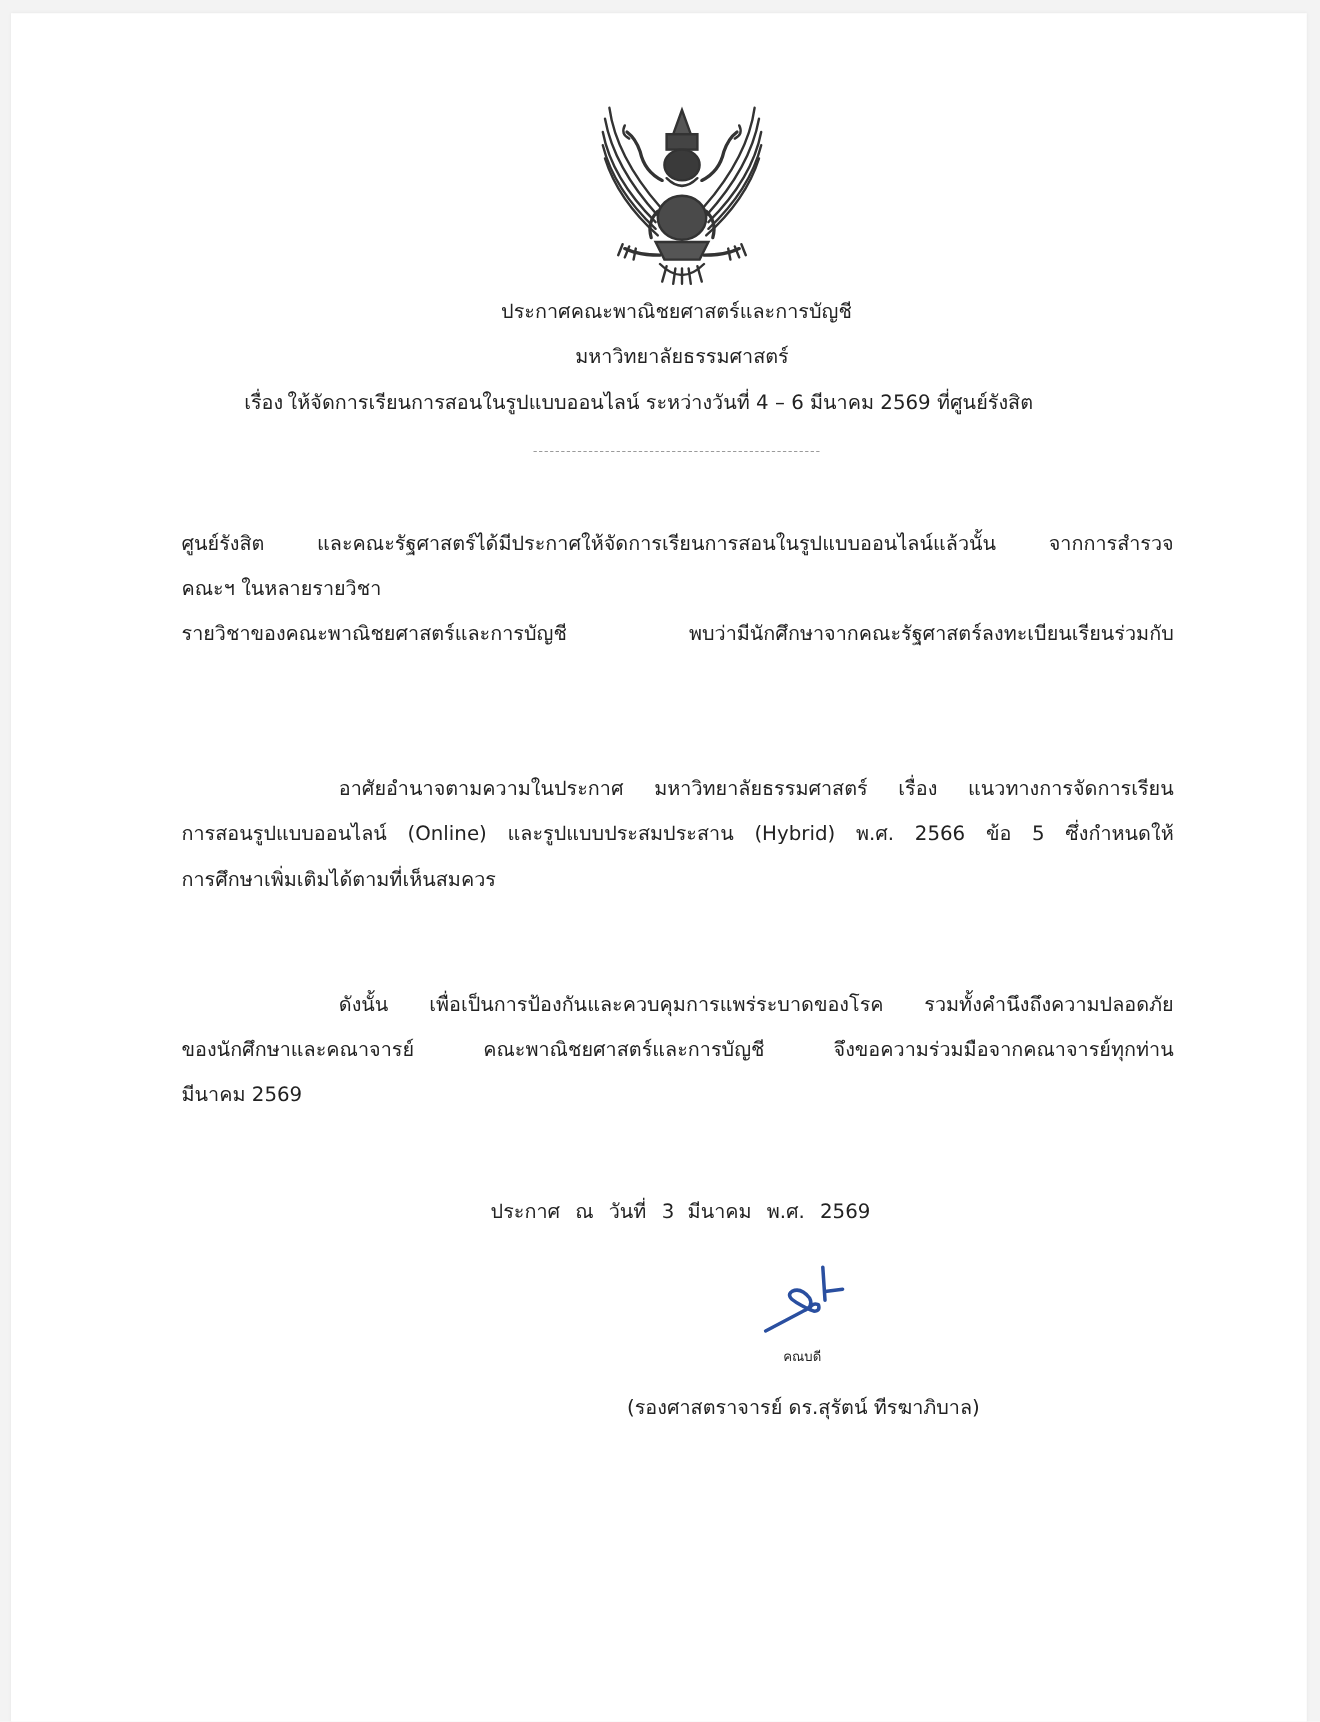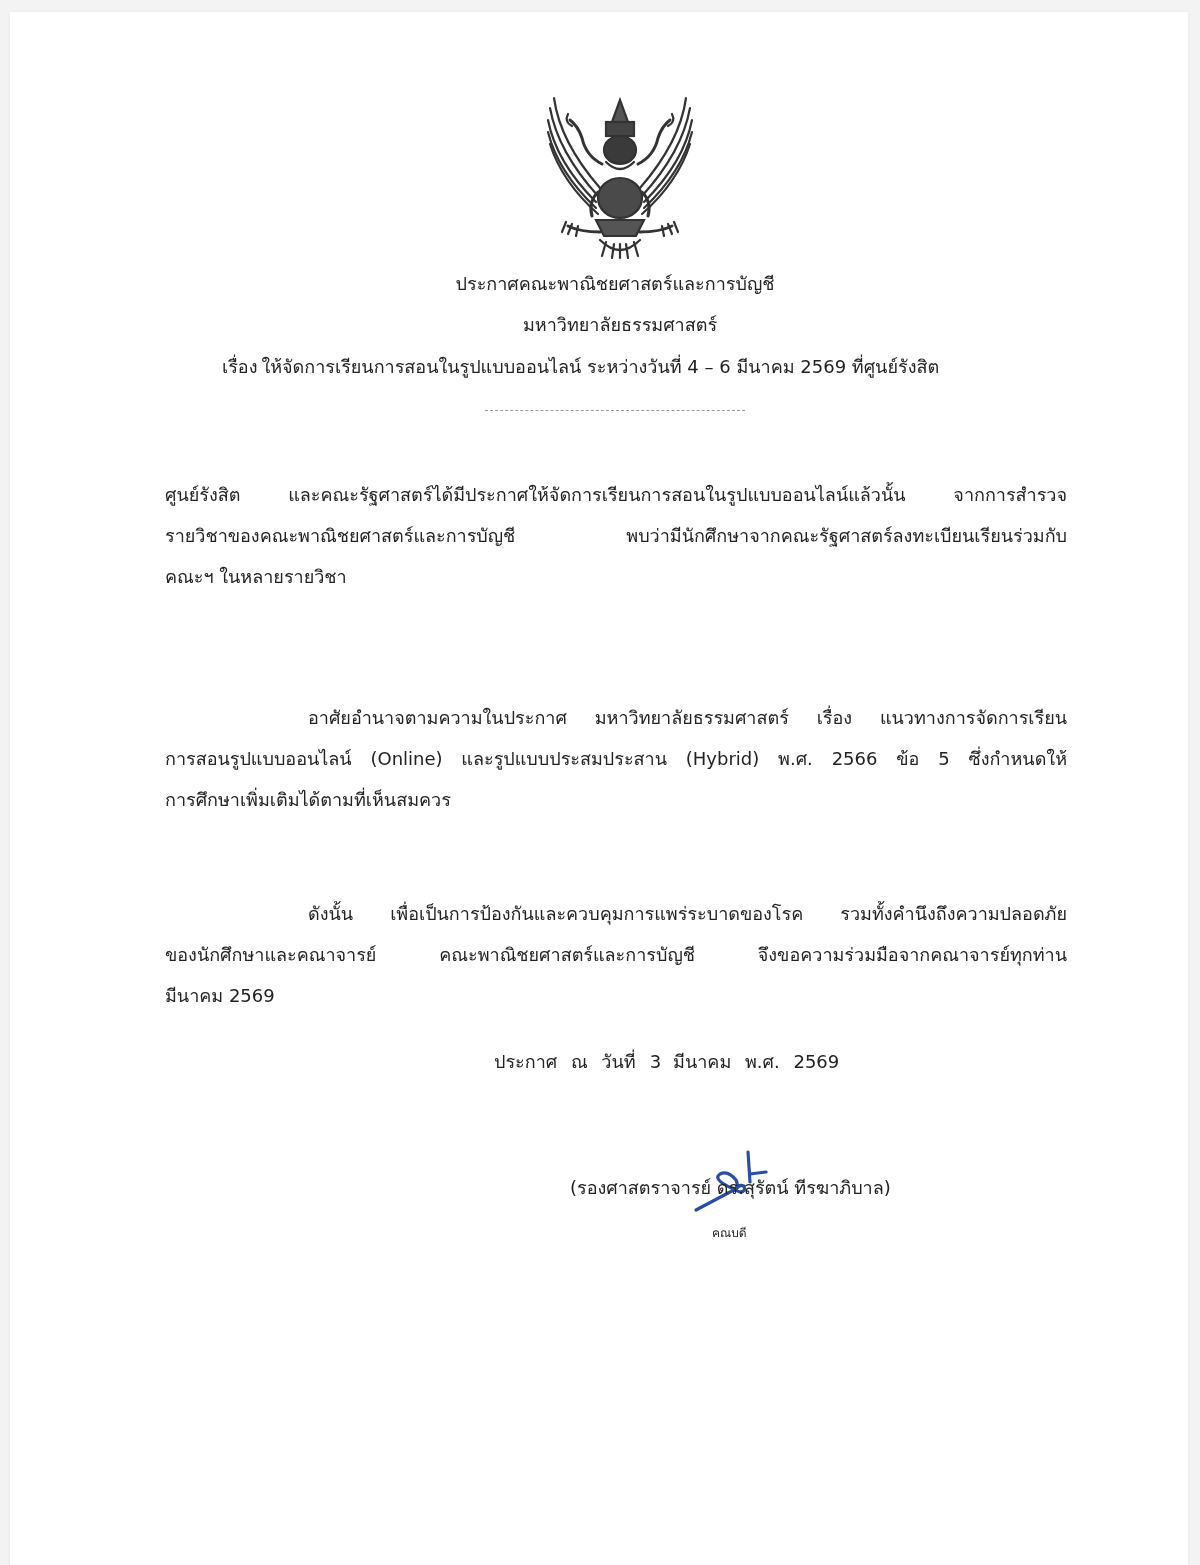--- a/index.html
+++ b/index.html
@@ -73,39 +73,38 @@
       text-align-last: justify;
       height: 41px;
     }
     .para .line.first { padding-left: 143px; }
     .para .line.last { text-align-last: left; }
     .p1 { top: 474px; }
     .p2 { top: 697px; }
     .p3 { top: 893px; }
     .date-line {
       position: absolute;
-      top: 1050px;
+      top: 1090px;
       left: 446px;
       font-size: 18px;
       line-height: 24px;
       white-space: nowrap;
       word-spacing: 8px;
-      margin-left: 48px;
     }
     .date-line .day { margin: 0 12px 0 14px; }
     .signature {
       position: absolute;
       left: 690px;
       top: 1148px;
       width: 100px;
       height: 70px;
     }
     .signer-name {
       position: absolute;
-      top: 1176px;
+      top: 1268px;
       left: 570px;
       font-size: 18px;
       line-height: 24px;
       white-space: nowrap;
     }
     .signer-title {
       position: absolute;
       top: 1221px;
       left: 712px;
       font-size: 12px;
@@ -164,22 +163,22 @@
 <div class="center-line heading-2">มหาวิทยาลัยธรรมศาสตร์</div>
 
 <div class="subject">
   <span class="label">เรื่อง</span><span>ให้จัดการเรียนการสอนในรูปแบบออนไลน์ ระหว่างวันที่ 4 – 6 มีนาคม 2569 ที่ศูนย์รังสิต</span>
 </div>
 
 <div class="separator"></div>
 
 <div class="para p1">
   <span class="line">ศูนย์รังสิต และคณะรัฐศาสตร์ได้มีประกาศให้จัดการเรียนการสอนในรูปแบบออนไลน์แล้วนั้น จากการสำรวจ</span>
+  <span class="line last">คณะฯ ในหลายรายวิชา</span>
   <span class="line">รายวิชาของคณะพาณิชยศาสตร์และการบัญชี พบว่ามีนักศึกษาจากคณะรัฐศาสตร์ลงทะเบียนเรียนร่วมกับ</span>
-  <span class="line last">คณะฯ ในหลายรายวิชา</span>
 </div>
 
 <div class="para p2">
   <span class="line first">อาศัยอำนาจตามความในประกาศ มหาวิทยาลัยธรรมศาสตร์ เรื่อง แนวทางการจัดการเรียน</span>
   <span class="line">การสอนรูปแบบออนไลน์ (Online) และรูปแบบประสมประสาน (Hybrid) พ.ศ. 2566 ข้อ 5 ซึ่งกำหนดให้</span>
   <span class="line last">การศึกษาเพิ่มเติมได้ตามที่เห็นสมควร</span>
 </div>
 
 <div class="para p3">
   <span class="line first">ดังนั้น เพื่อเป็นการป้องกันและควบคุมการแพร่ระบาดของโรค รวมทั้งคำนึงถึงความปลอดภัย</span>

